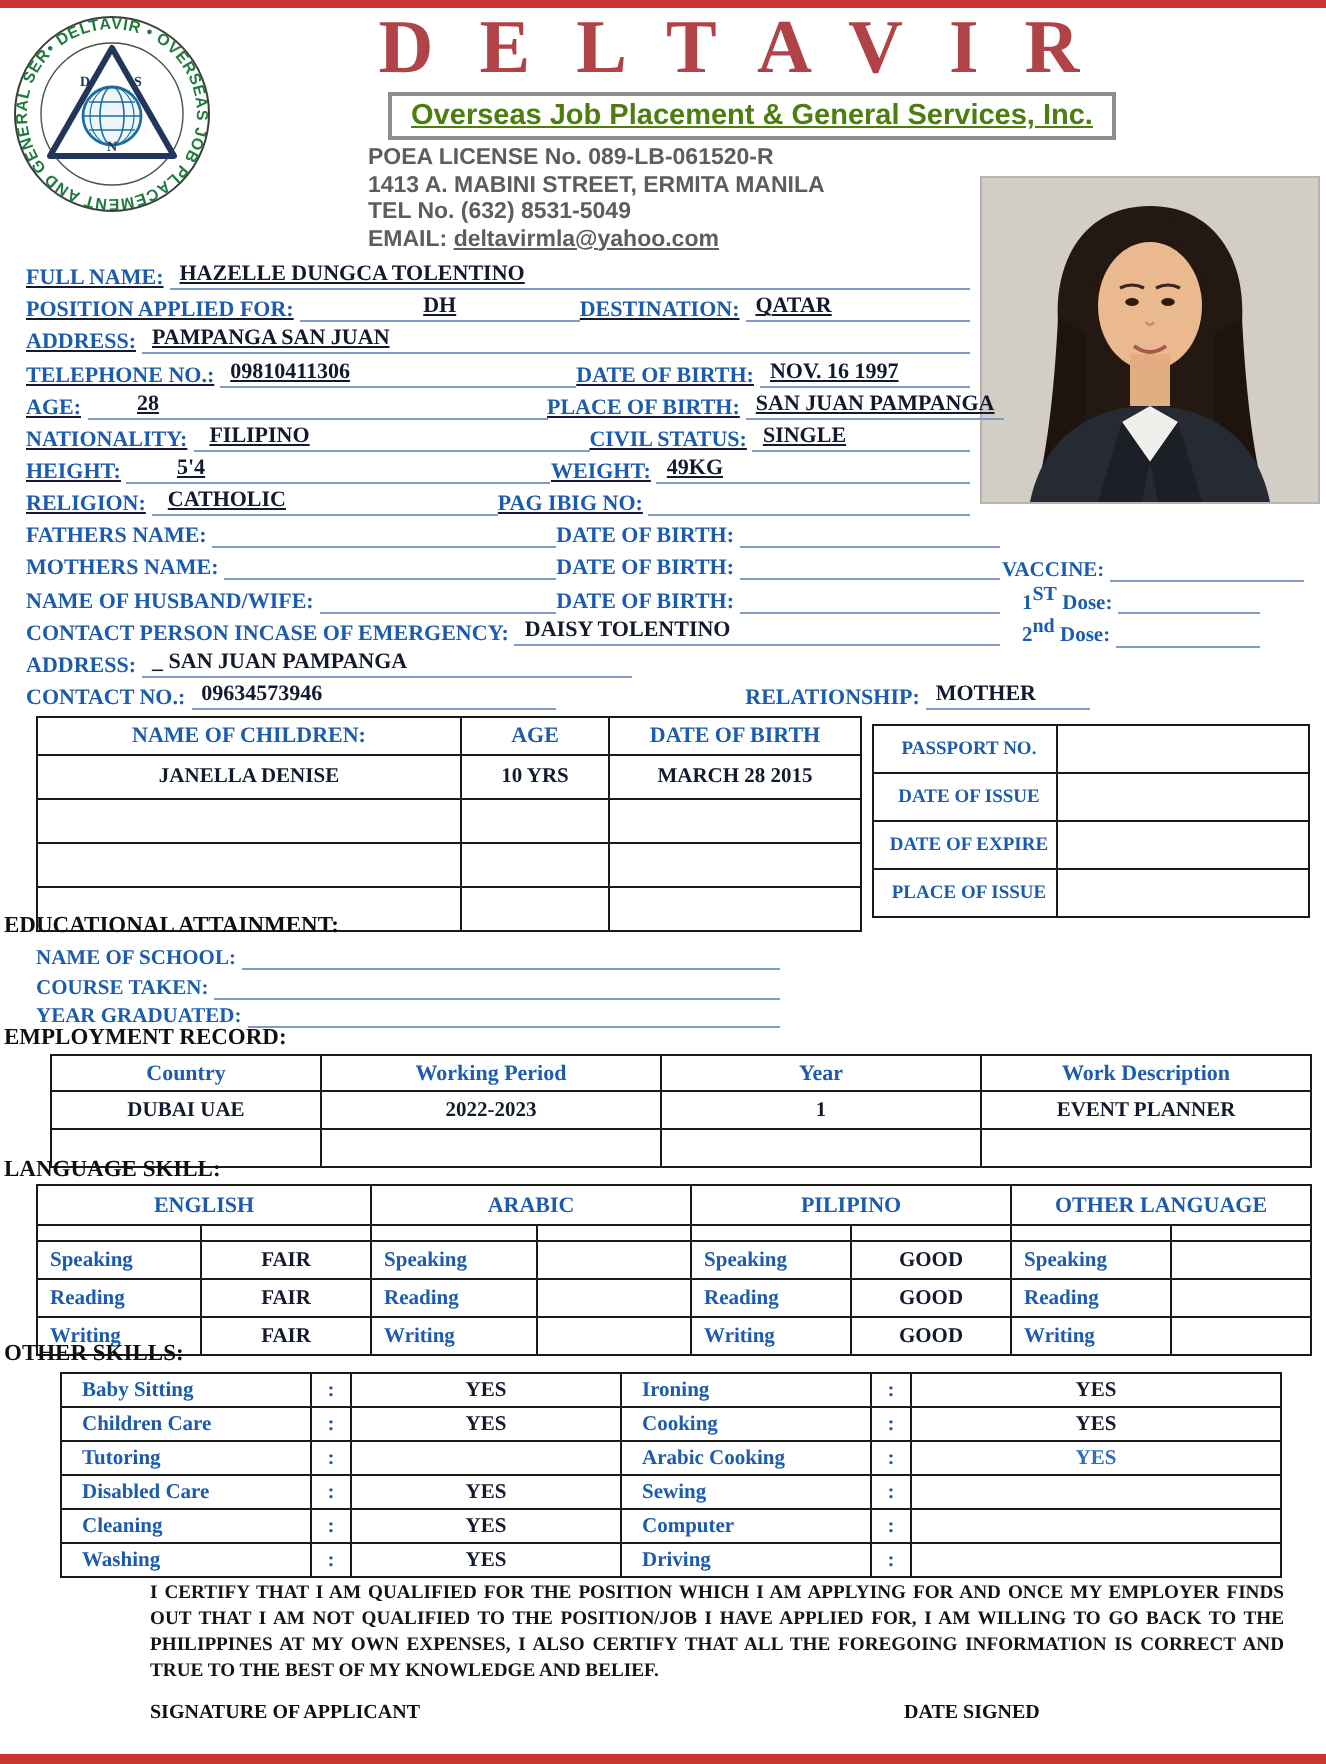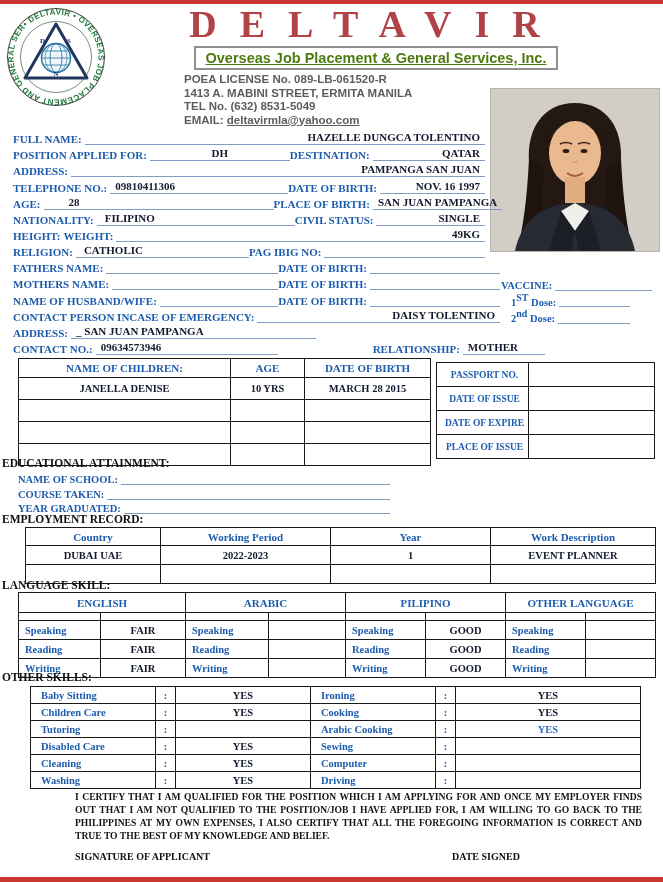--- a/index.html
+++ b/index.html
@@ -21,23 +21,23 @@
   .email{text-decoration:underline;}
 
   .photo{position:absolute;right:3px;top:88px;width:168px;height:162px;border:1px solid #b8b4ac;}
 
   
   .form{position:absolute;left:13px;top:129px;width:640px;font-size:11px;}
   .frow{display:flex;align-items:flex-end;height:16.15px;}
   .lbl{color:#1d5cad;font-weight:bold;white-space:nowrap;margin-right:3px;}
   .val{font-weight:bold;color:#13192e;border-bottom:1px solid #7f9cc7;padding:0 5px;
        white-space:nowrap;min-height:13px;}
-  .grow{flex:1 1 auto;text-align:right;}
+  .grow{flex:1 1 auto;}
   .ctr{text-align:center;}
-  .pr1{padding-right:168px;}
+  .pr1{padding-right:168px;text-decoration:underline;}
   .pr2{padding-right:153px;}
   .w130{width:130px;flex:none;}
   .w168{width:168px;flex:none;}
   .w200{width:200px;flex:none;}
   .w185{width:185px;flex:none;}
   .w182{width:182px;flex:none;}
   .w160{width:160px;flex:none;}
   .w120{width:120px;flex:none;}
   .w235{width:235px;flex:none;}
   .w172{width:172px;flex:none;}
@@ -184,20 +184,21 @@
       <span class="val grow">SAN JUAN PAMPANGA</span>
     </div>
     <div class="frow pr1">
       <span class="lbl">NATIONALITY:</span>
       <span class="val w185 pl8">FILIPINO</span>
       <span class="lbl">CIVIL STATUS:</span>
       <span class="val grow">SINGLE</span>
     </div>
     <div class="frow pr1">
       <span class="lbl">HEIGHT:</span>
+      <span class="val w182 pl25">5'4</span>
       <span class="lbl">WEIGHT:</span>
       <span class="val grow">49KG</span>
     </div>
     <div class="frow pr1">
       <span class="lbl">RELIGION:</span>
       <span class="val w160 pl8">CATHOLIC</span>
       <span class="lbl">PAG IBIG NO:</span>
       <span class="val grow"></span>
     </div>
     <div class="frow pr2">

